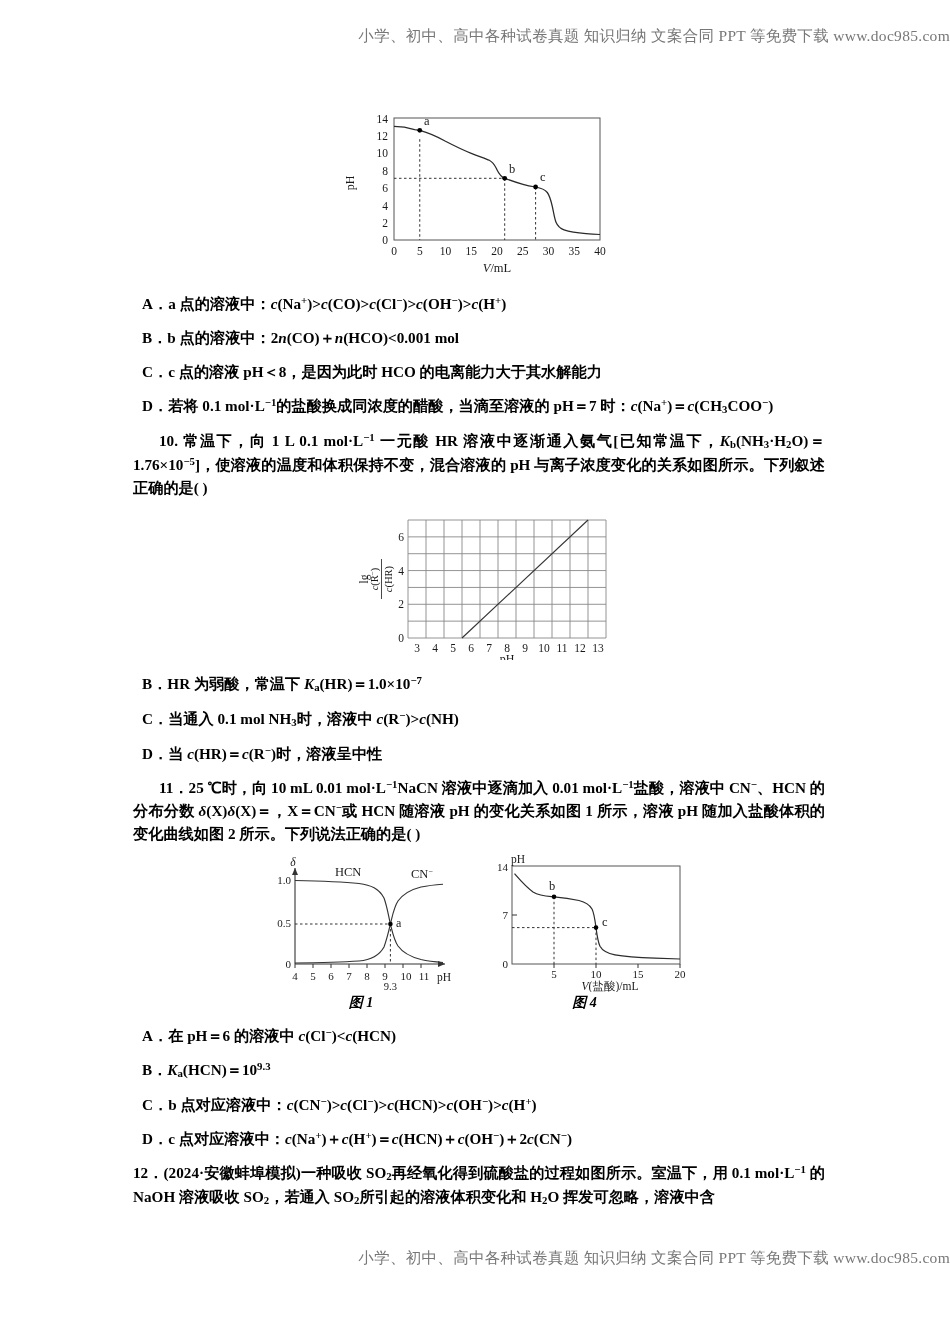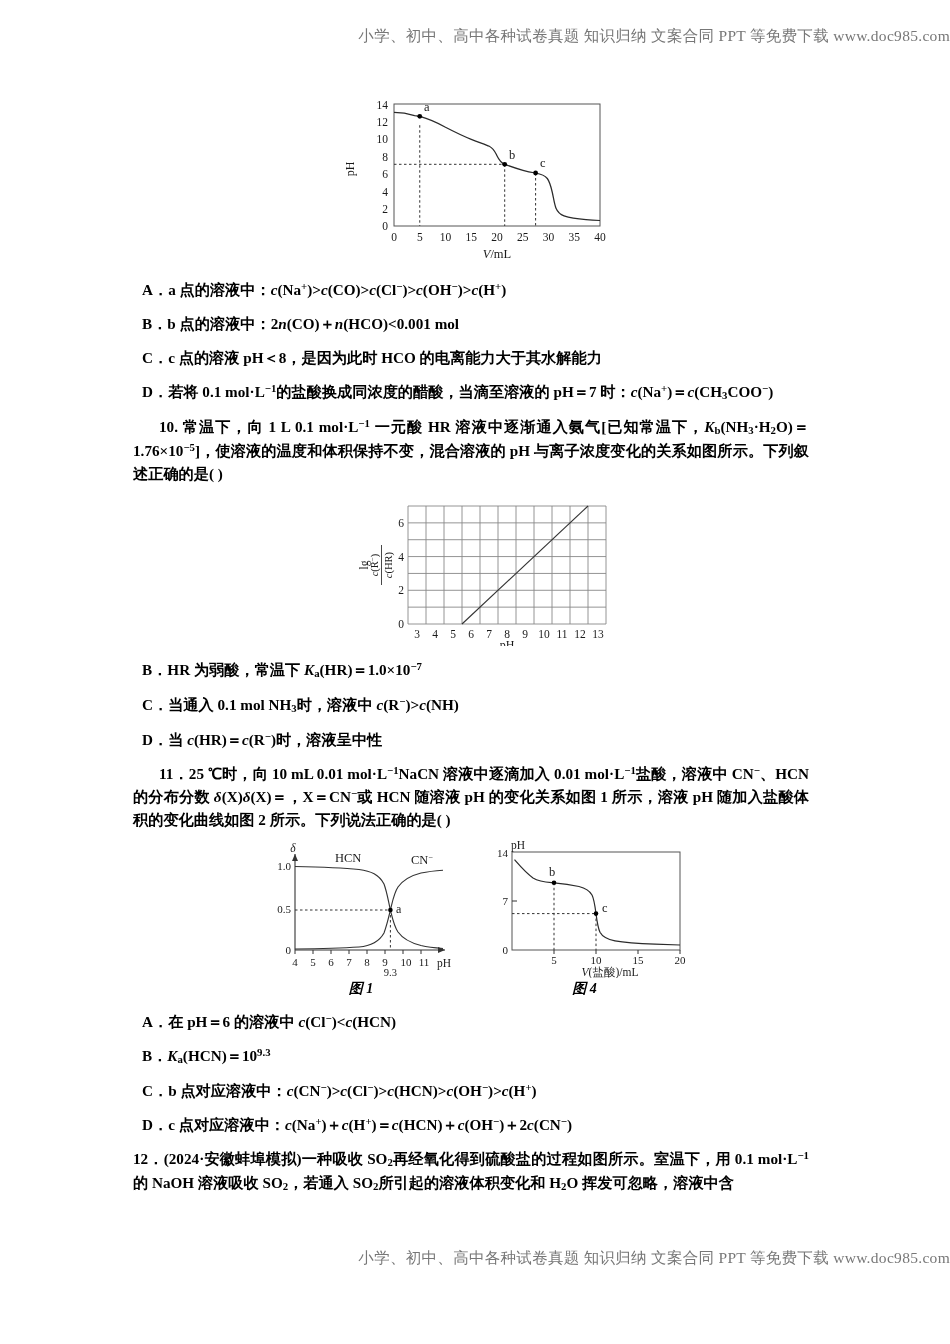--- a/index.html
+++ b/index.html
@@ -30,30 +30,30 @@
     color: #777777;
     letter-spacing: 0.3px;
     white-space: nowrap;
   }
   .watermark-top { top: 26px; }
   .watermark-bottom { top: 1248px; }
 
   .content {
     position: absolute;
     left: 133px;
-    top: 90px;
+    top: 104px;
     width: 692px;
   }
 
   .opt, .qtext {
     font-family: "Liberation Serif", serif;
     font-size: 15.2px;
     font-weight: bold;
     line-height: 1.52;
-    margin: 0 16px 11px 0;
+    margin: 0 0 11px 0;
     text-align: justify;
     color: #000;
   }
   .qtext { text-indent: 26px; margin-bottom: 9px; }
   .opt { padding-left: 9px; }
   .opt .lbl { letter-spacing: 0px; }
   i { font-style: italic; }
   sub { font-size: 71%; vertical-align: -0.22em; }
   sup { font-size: 71%; vertical-align: 0.45em; }
 

